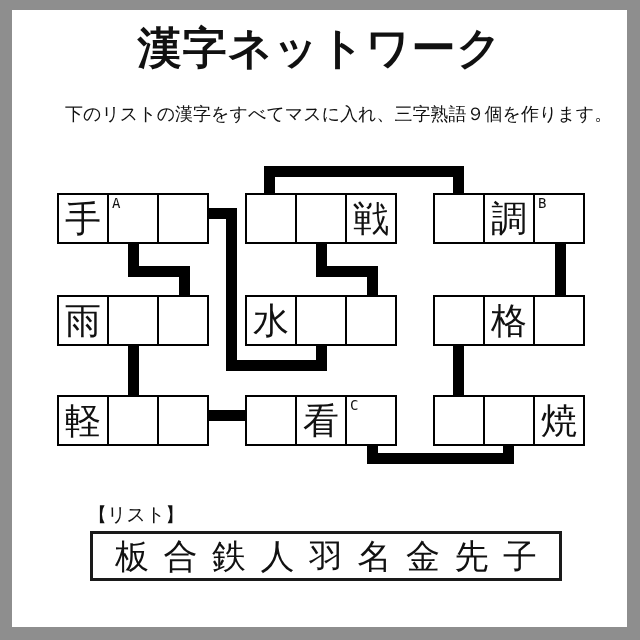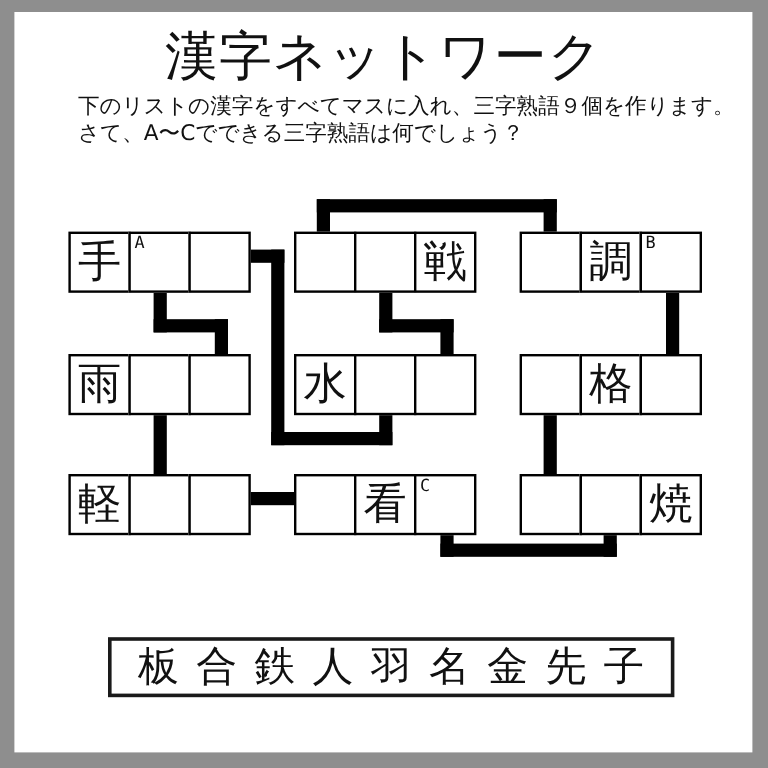--- a/index.html
+++ b/index.html
@@ -19,26 +19,26 @@
     left: 12px; top: 10px;
     width: 615px; height: 617px;
     background: #ffffff;
   }
   .title {
     position: absolute;
     left: 0; top: 24px; width: 640px;
     text-align: center;
     font-size: 44px;
     line-height: 48px;
-    font-weight: normal;
+    font-weight: bold;
     letter-spacing: 1px;
   }
   .instructions {
     position: absolute;
-    left: 65px; top: 77px;
+    left: 65px; top: 102px;
     font-size: 18px;
     line-height: 23px;
     white-space: nowrap;
   }
   
   .block {
     position: absolute;
     display: flex;
     height: 51px;
   }
@@ -94,21 +94,20 @@
 </head>
 <body>
 
 <div class="screen">
   <div class="page-bg"></div>
 
   <div class="title">漢字ネットワーク</div>
 
   <div class="instructions">
     <div>下のリストの漢字をすべてマスに入れ、三字熟語９個を作ります。</div>
-    <div>さて、A〜Cでできる三字熟語は何でしょう？</div>
   </div>
 
   <div class="conn" style="left:264px;top:166px;width:11px;height:29px"></div>
   <div class="conn" style="left:264px;top:166px;width:200px;height:11px"></div>
   <div class="conn" style="left:453px;top:166px;width:11px;height:29px"></div>
 
   <div class="conn" style="left:207px;top:208px;width:30px;height:11px"></div>
   <div class="conn" style="left:226px;top:208px;width:11px;height:163px"></div>
   <div class="conn" style="left:226px;top:360px;width:101px;height:11px"></div>
   <div class="conn" style="left:316px;top:344px;width:11px;height:27px"></div>
@@ -201,20 +200,21 @@
   </div>
 
   <div class="block" style="left:433px;top:395px">
     <div class="cell"></div>
     <div class="cell"></div>
     <div class="cell">
         <span class="kanji">焼</span>
       </div>
   </div>
 
+  <div class="list-heading">【リスト】</div>
   <div class="list-box">
     <span class="list-kanji">板</span>
     <span class="list-kanji">合</span>
     <span class="list-kanji">鉄</span>
     <span class="list-kanji">人</span>
     <span class="list-kanji">羽</span>
     <span class="list-kanji">名</span>
     <span class="list-kanji">金</span>
     <span class="list-kanji">先</span>
     <span class="list-kanji">子</span>

